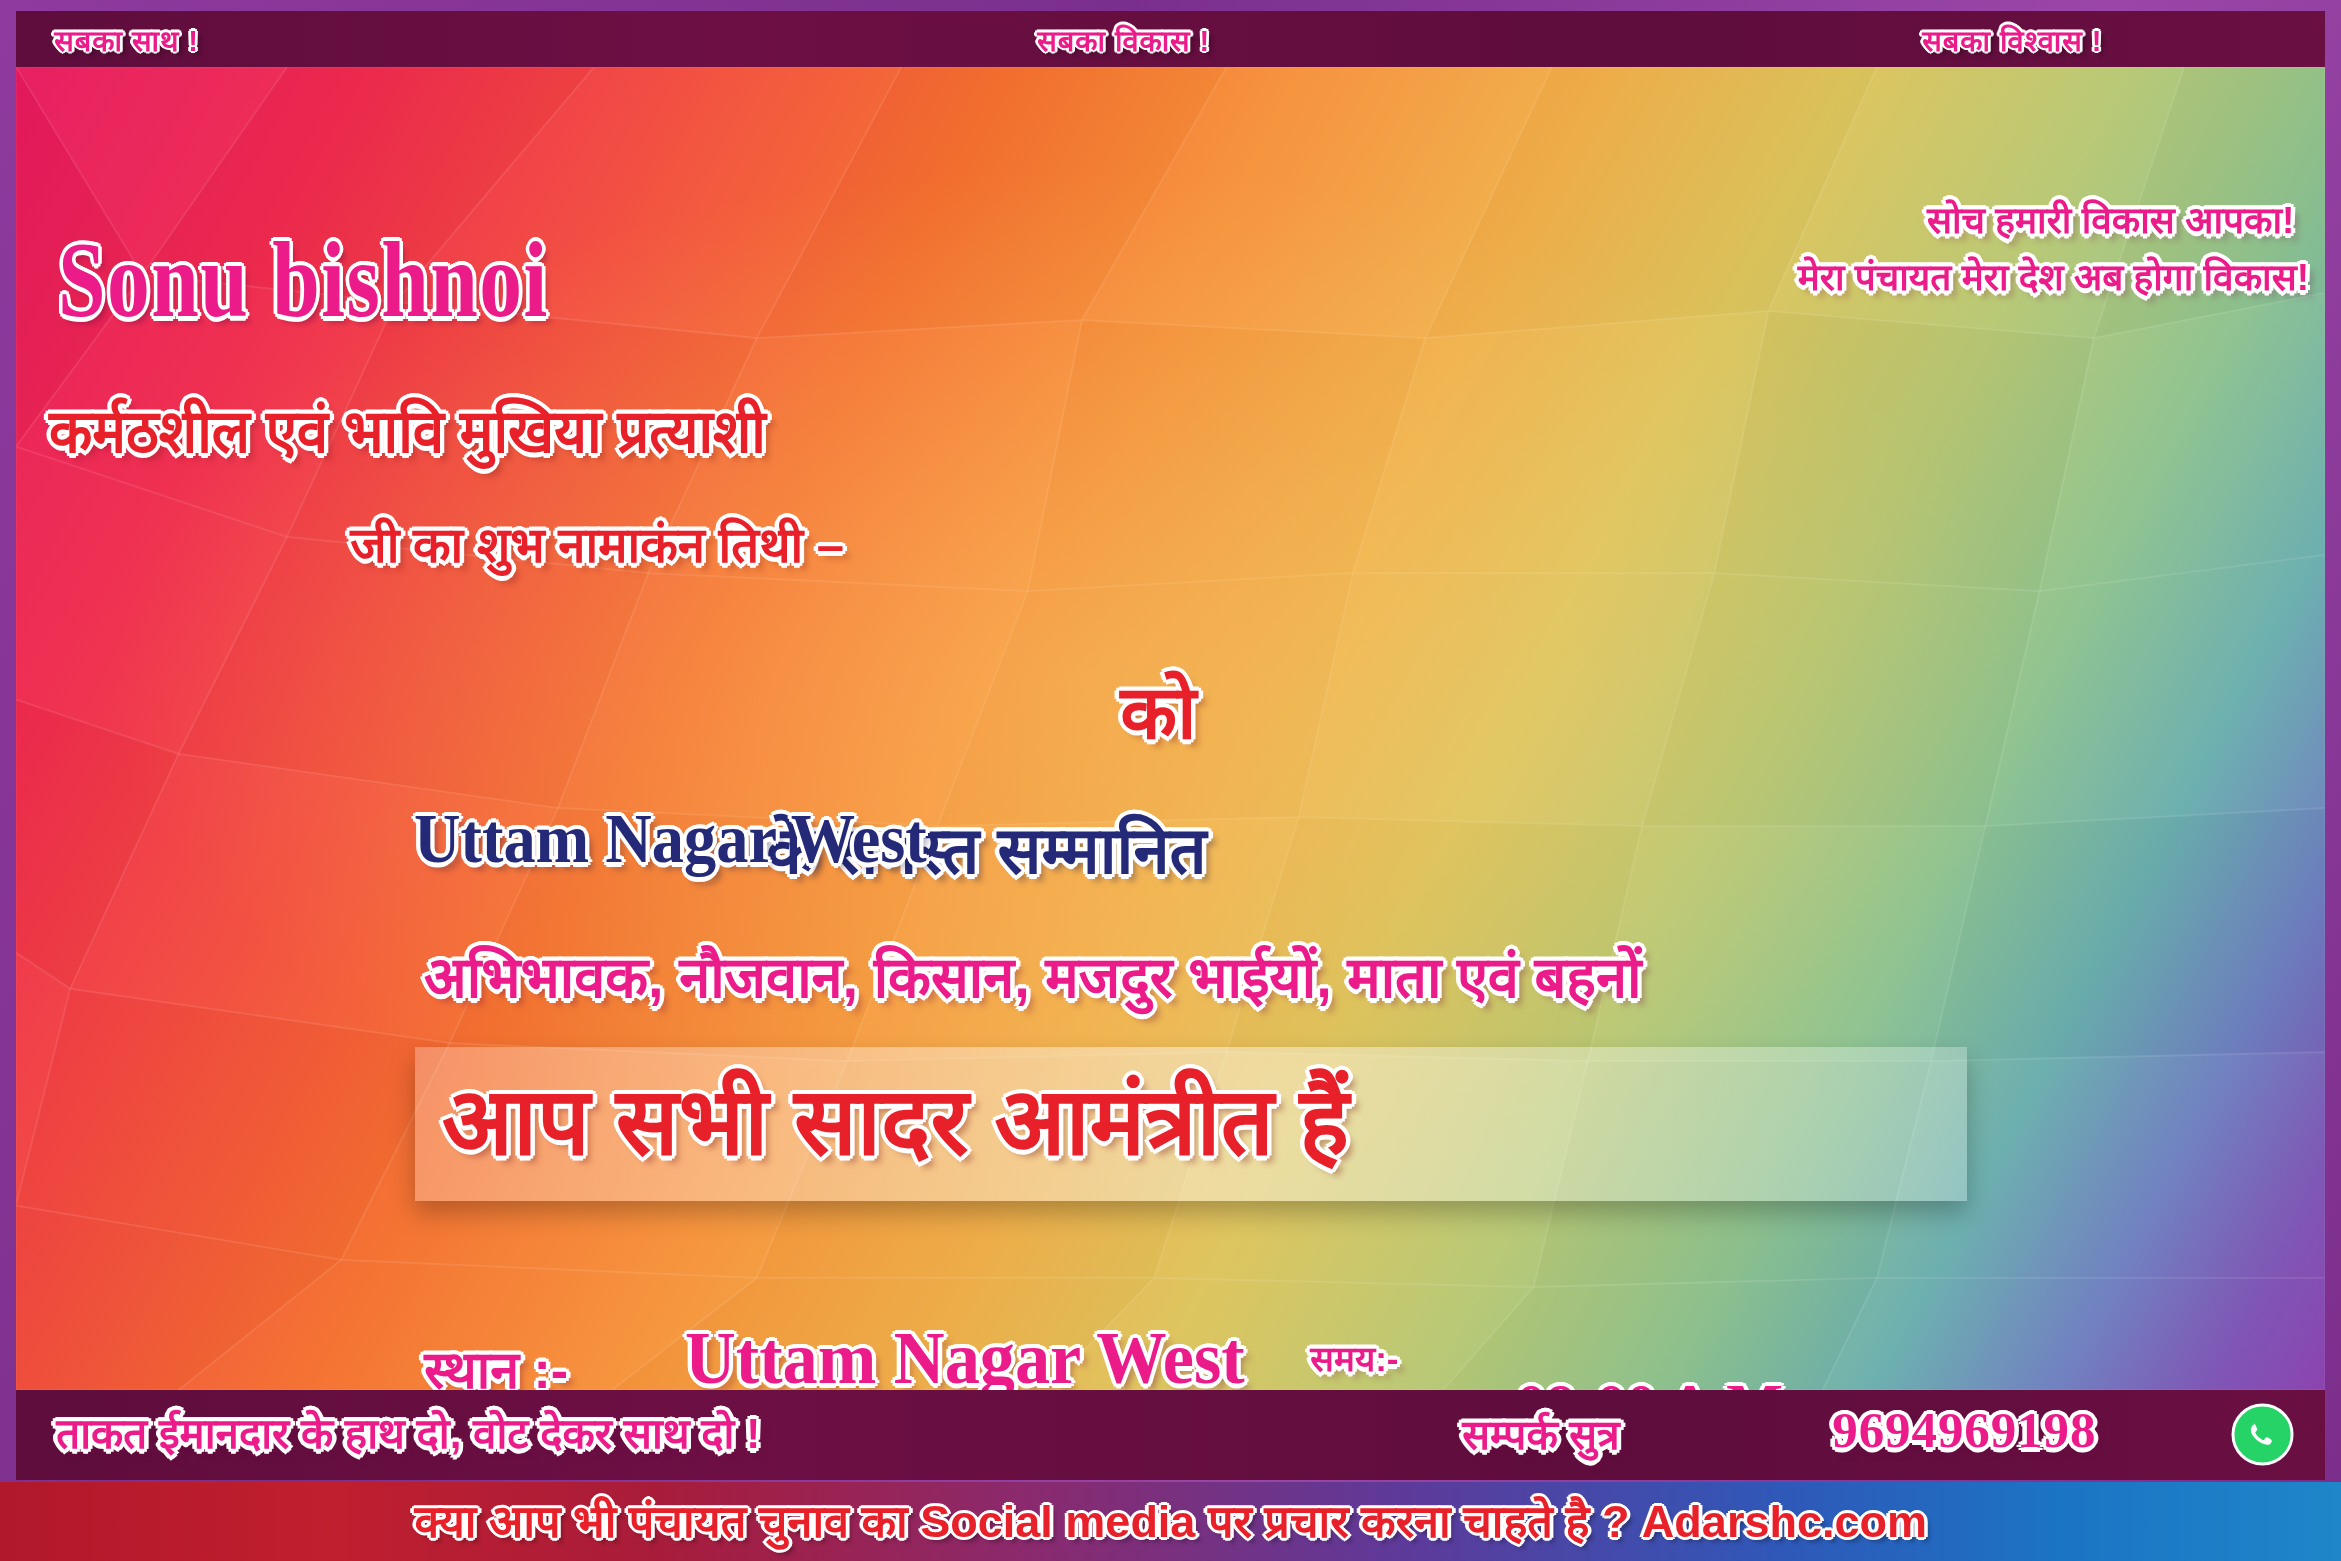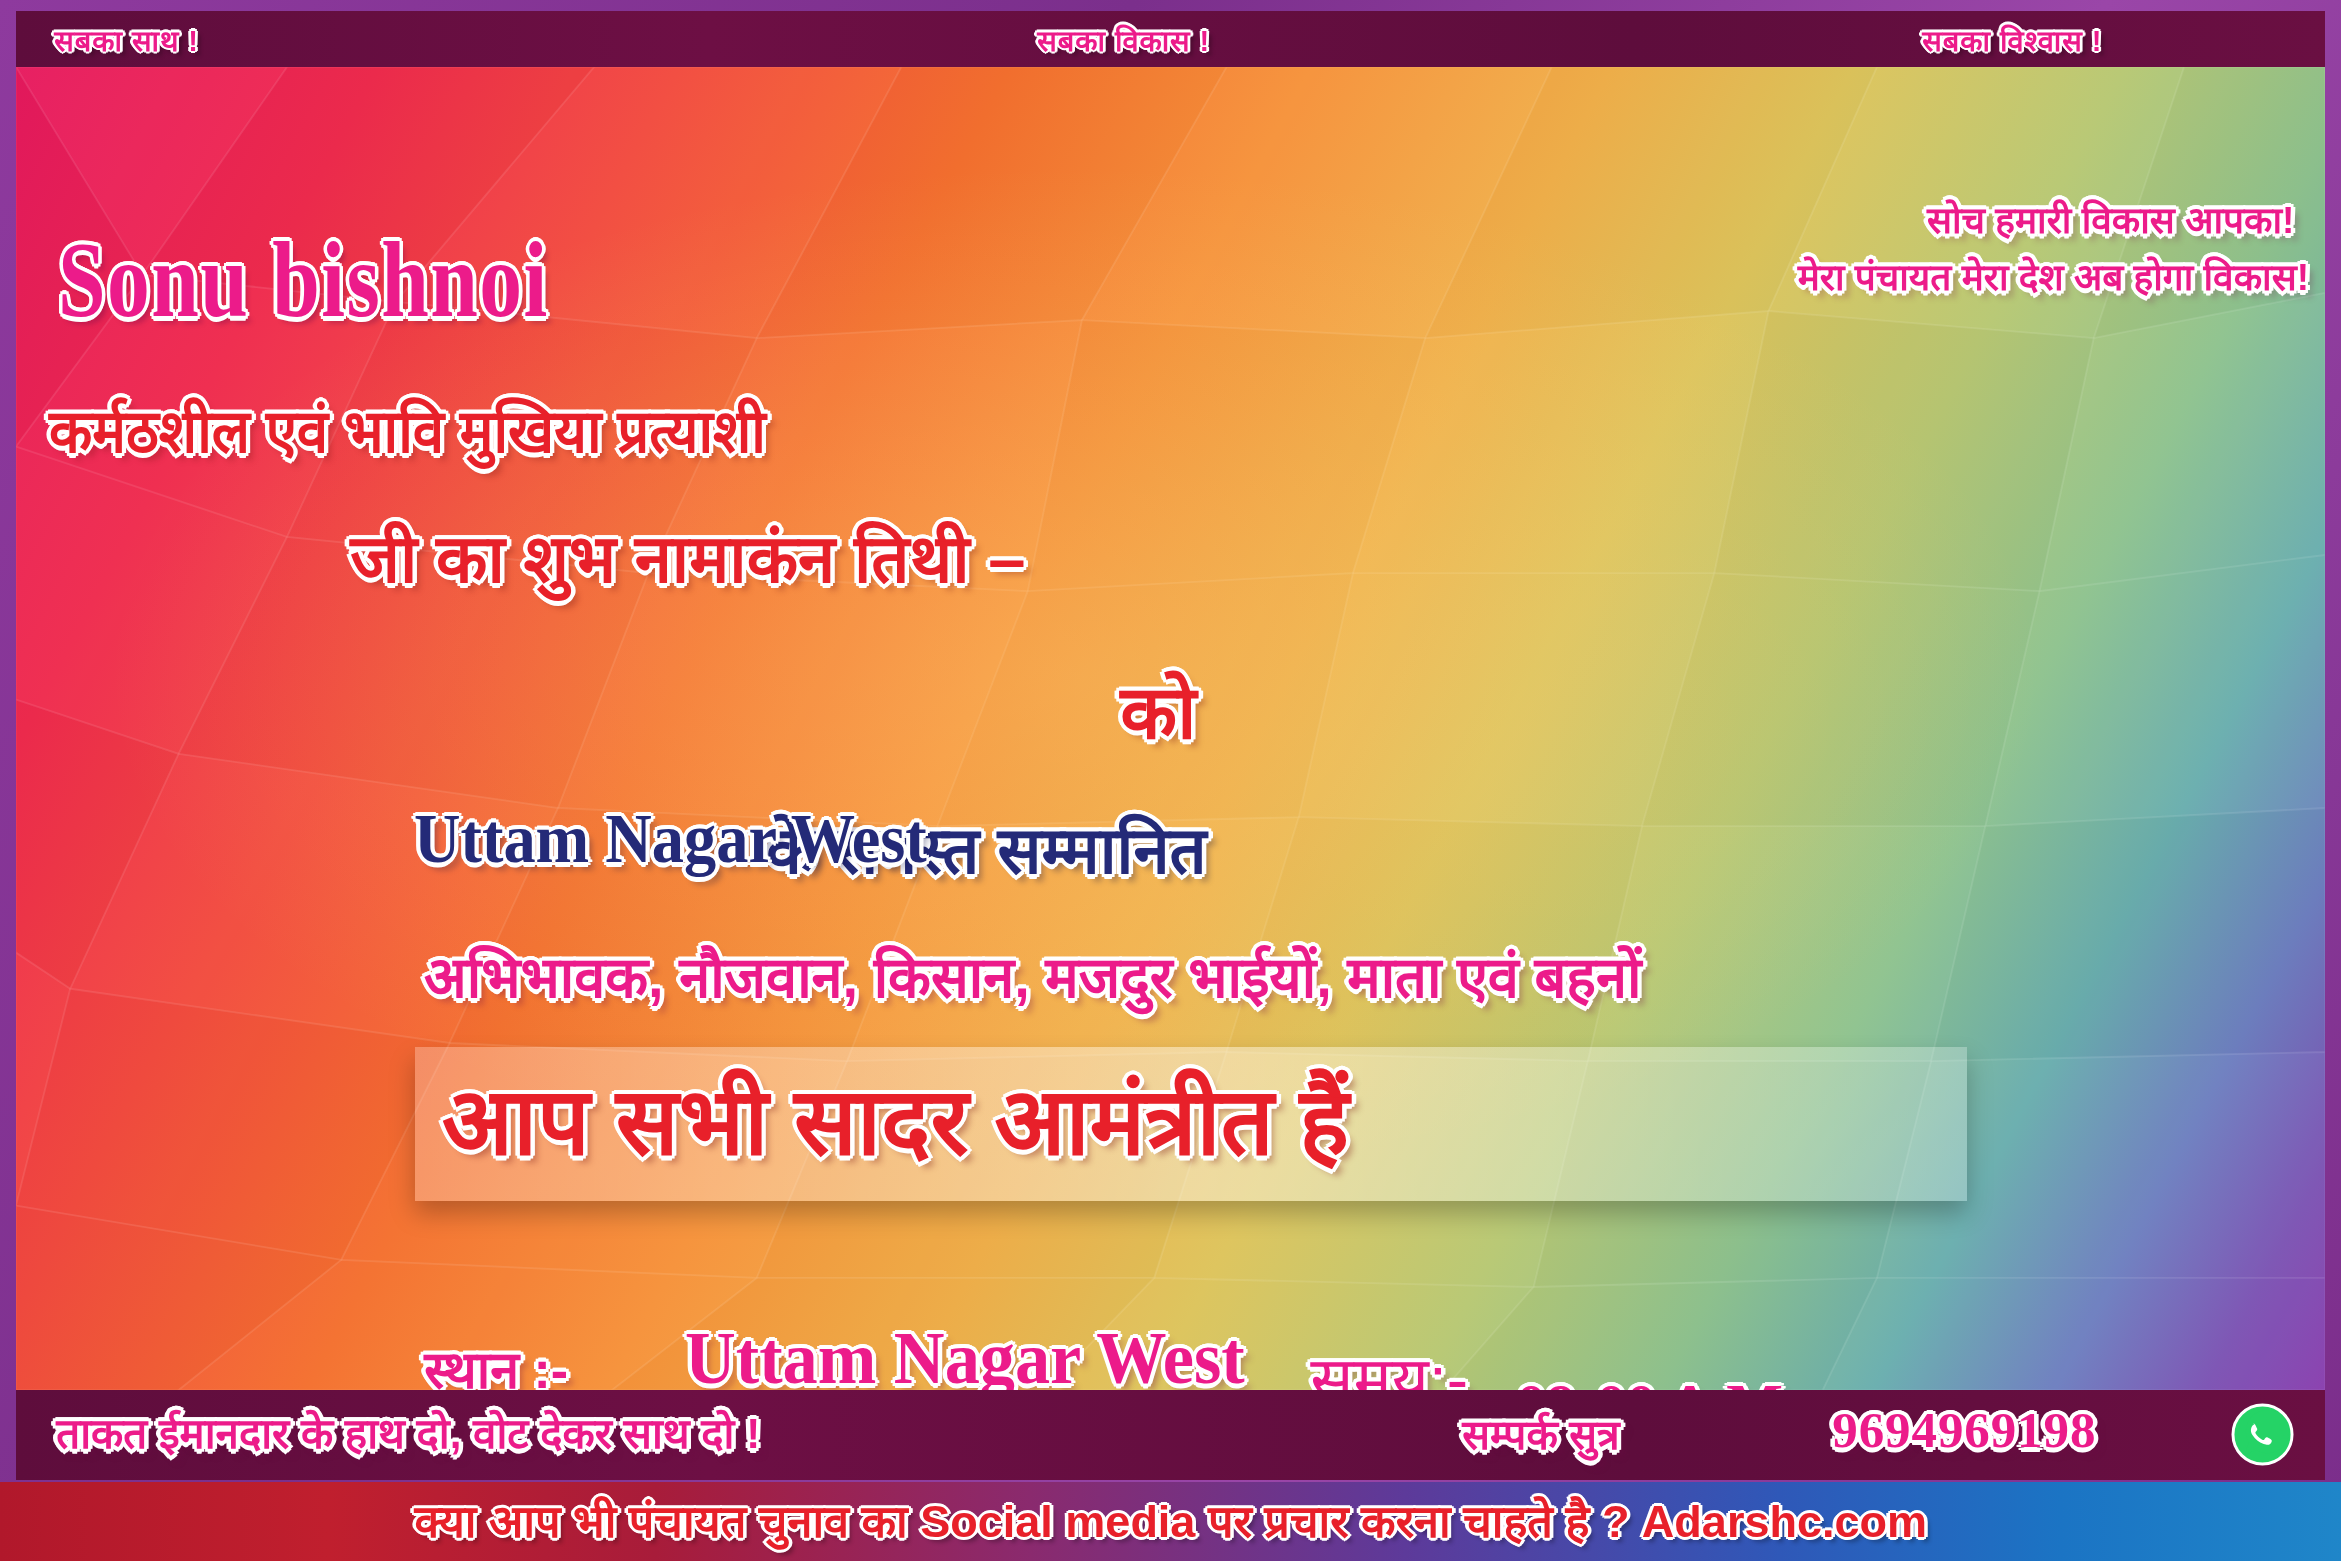--- a/index.html
+++ b/index.html
@@ -127,21 +127,21 @@
 
   #subtitle{
     left:33px;top:321px;
     font-size:60px;font-weight:bold;
     font-family:"Liberation Sans",sans-serif;
     transform:scaleX(.94);transform-origin:left center;
   }
 
   #line-date{
     left:334px;top:443px;
-    font-size:67px;font-weight:bold;
+    font-size:49px;font-weight:bold;
     font-family:"Liberation Sans",sans-serif;
   }
   #date-value{
     left:1360px;top:449px;
     font-size:65px;font-weight:bold;
     font-family:"Liberation Serif",serif;
     letter-spacing:1.8px;
   }
 
   #ko{
@@ -192,21 +192,21 @@
     font-family:"Liberation Sans",sans-serif;
   }
   #venue-value{
     position:absolute;left:669px;top:0px;
     font-size:74px;font-weight:bold;
     font-family:"Liberation Serif",serif;
     transform:scaleX(.95);transform-origin:left center;
   }
   #time-label{
     position:absolute;left:1294px;top:18px;
-    font-size:64px;font-weight:normal;
+    font-size:35px;font-weight:bold;
     font-family:"Liberation Sans",sans-serif;
   }
   #time-value{
     position:absolute;left:1500px;top:7.2px;
     font-size:60px;font-weight:bold;
     font-family:"Liberation Serif",serif;
     margin-top:48px;
   }
 
   

